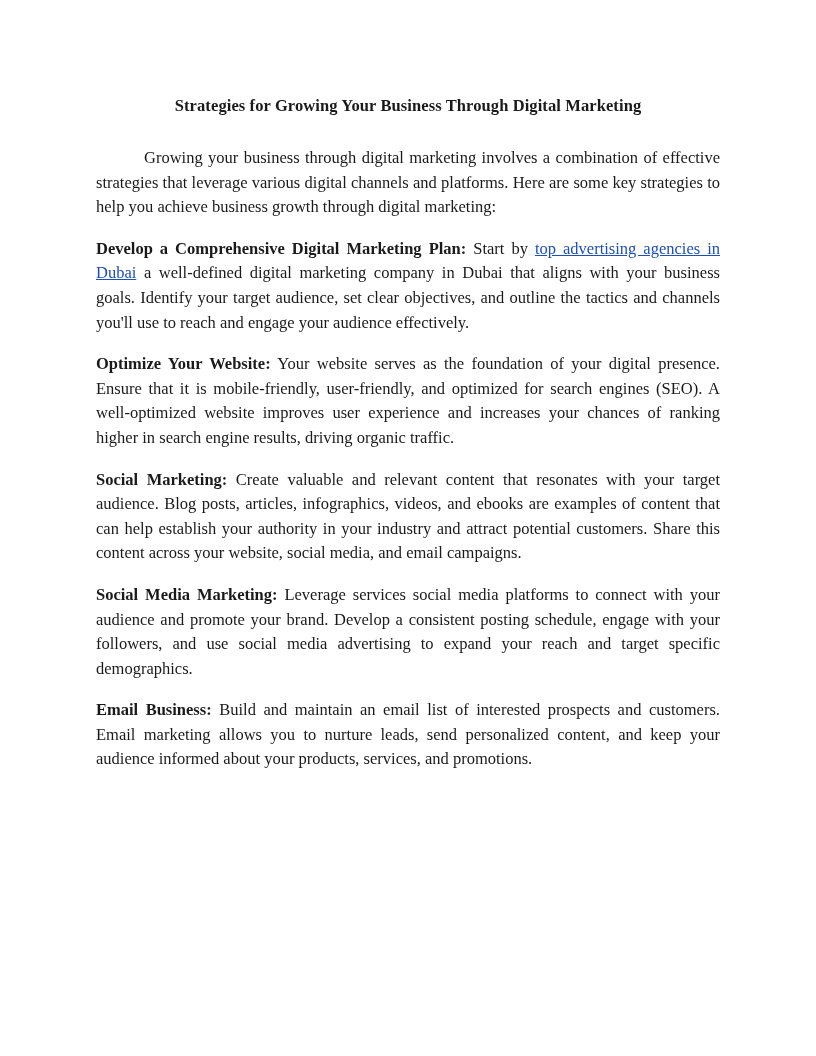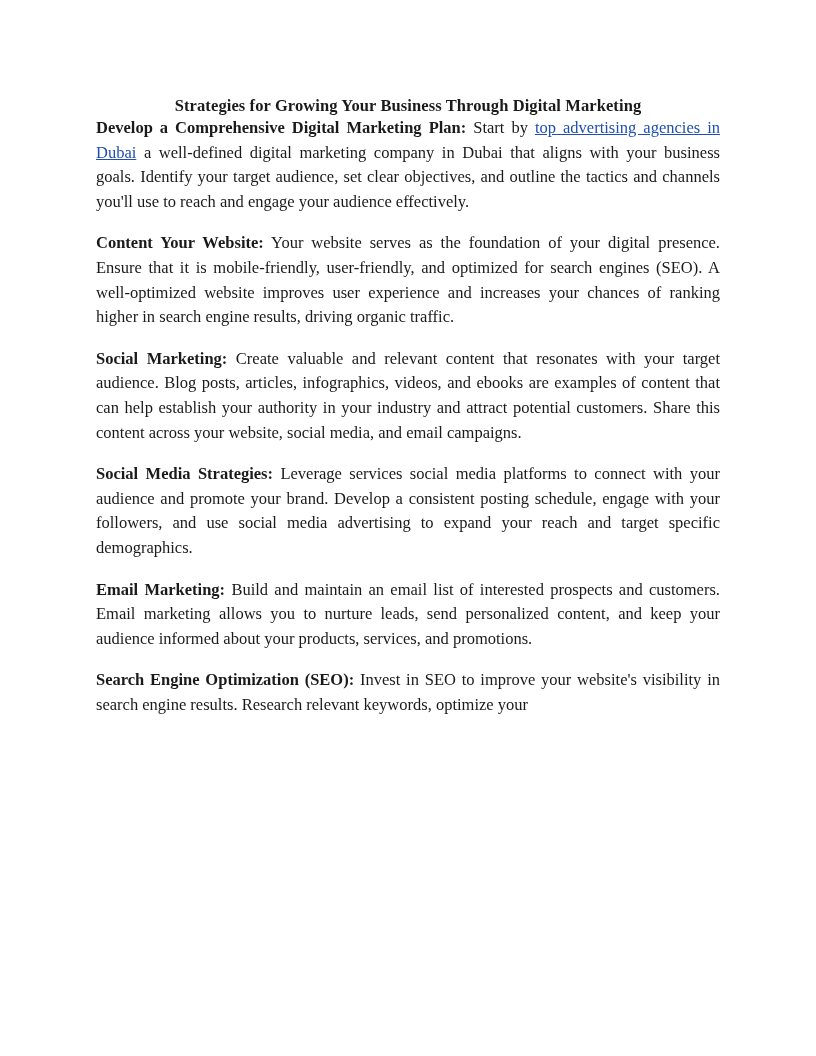--- a/index.html
+++ b/index.html
@@ -52,38 +52,36 @@
     text-decoration: underline;
   }
 </style>
 </head>
 <body>
 
 <div class="page">
 
   <h1 class="doc-title">Strategies for Growing Your Business Through Digital Marketing</h1>
 
+  <p class="para p-intro">Growing your business through digital marketing involves a combination of effective strategies that leverage various digital channels and platforms. Here are some key strategies to help you achieve business growth through digital marketing:</p>
 
   <p class="para">
     <span class="lead">Develop a Comprehensive Digital Marketing Plan:</span><span> Start by </span><a class="doc-link" href="#">top advertising agencies in Dubai</a><span> a well-defined digital marketing company in Dubai that aligns with your business goals. Identify your target audience, set clear objectives, and outline the tactics and channels you'll use to reach and engage your audience effectively.</span>
   </p>
 
   <p class="para">
-    <span class="lead">Content Your Website:</span><span> Your website serves as the foundation of your digital presence. Ensure that it is mobile-friendly, user-friendly, and optimized for search engines (SEO). A well-optimized website improves user experience and increases your chances of ranking higher in search engine results, driving organic traffic.</span>
+    <span class="lead">Optimize Your Website:</span><span> Your website serves as the foundation of your digital presence. Ensure that it is mobile-friendly, user-friendly, and optimized for search engines (SEO). A well-optimized website improves user experience and increases your chances of ranking higher in search engine results, driving organic traffic.</span>
   </p>
 
   <p class="para">
     <span class="lead">Social Marketing:</span><span> Create valuable and relevant content that resonates with your target audience. Blog posts, articles, infographics, videos, and ebooks are examples of content that can help establish your authority in your industry and attract potential customers. Share this content across your website, social media, and email campaigns.</span>
   </p>
 
   <p class="para">
-    <span class="lead">Social Media Strategies:</span><span> Leverage services social media platforms to connect with your audience and promote your brand. Develop a consistent posting schedule, engage with your followers, and use social media advertising to expand your reach and target specific demographics.</span>
+    <span class="lead">Social Media Marketing:</span><span> Leverage services social media platforms to connect with your audience and promote your brand. Develop a consistent posting schedule, engage with your followers, and use social media advertising to expand your reach and target specific demographics.</span>
   </p>
 
   <p class="para">
-    <span class="lead">Email Marketing:</span><span> Build and maintain an email list of interested prospects and customers. Email marketing allows you to nurture leads, send personalized content, and keep your audience informed about your products, services, and promotions.</span>
+    <span class="lead">Email Business:</span><span> Build and maintain an email list of interested prospects and customers. Email marketing allows you to nurture leads, send personalized content, and keep your audience informed about your products, services, and promotions.</span>
   </p>
 
-  <p class="para">
-    <span class="lead">Search Engine Optimization (SEO):</span><span> Invest in SEO to improve your website's visibility in search engine results. Research relevant keywords, optimize your</span>
-  </p>
 
 </div>
 
 </body></html>

